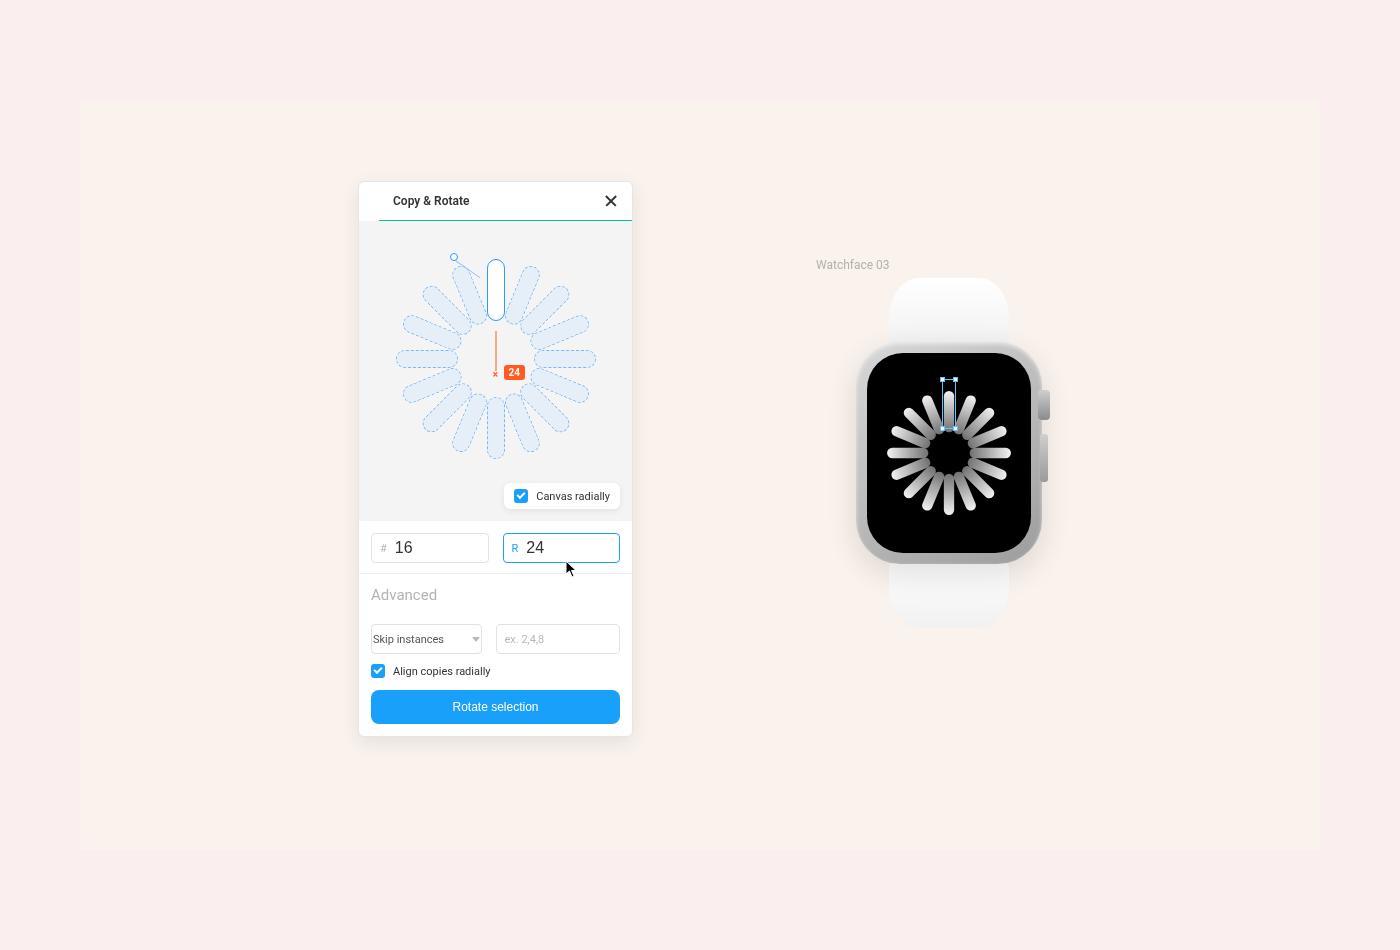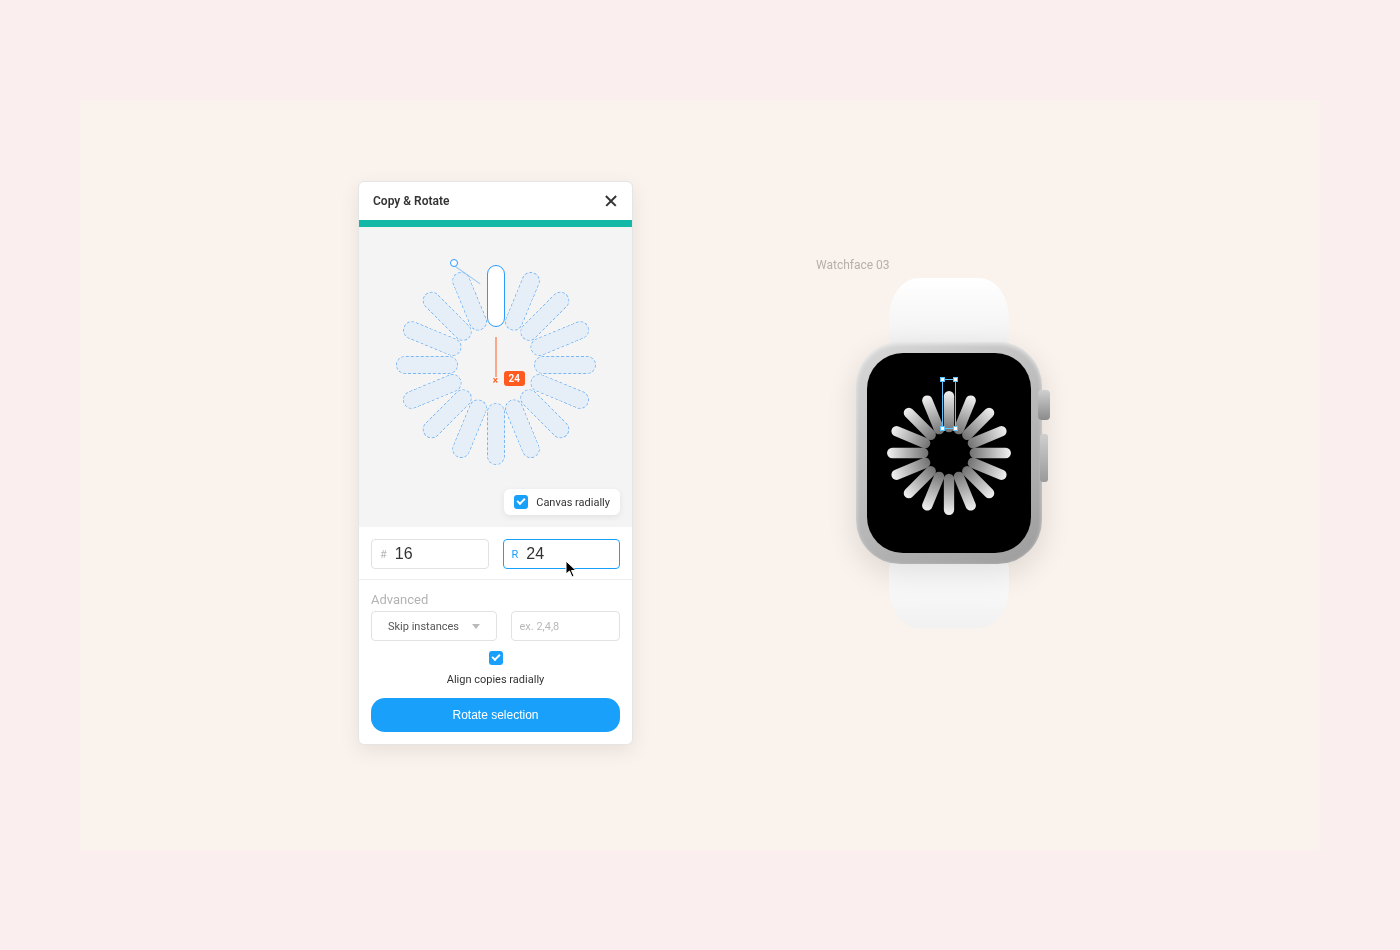--- a/index.html
+++ b/index.html
@@ -23,21 +23,22 @@
     width: 275px;
     background: #ffffff;
     border: 1px solid #e5e5e5;
     border-radius: 6px;
     box-shadow: 0 6px 20px rgba(0,0,0,0.08);
     overflow: hidden;
   }
   .panel-header {
     display: flex; align-items: center; justify-content: space-between;
     padding: 12px 14px;
-    border-bottom: 7px solid #14b8a6;
+    border-bottom: 1px solid #14b8a6;
+    margin-left: 20px;
   }
   .panel-title { font-size: 12px; font-weight: 600; color: #333; }
   .close-x {
     width: 14px; height: 14px; display:block;
     cursor: pointer;
   }
   .close-x::before, .close-x::after {
     content:""; position:absolute; width:14px; height:1.5px; background:#333; transform-origin:center;
   }
   .close-x { position: relative; }
@@ -125,34 +126,34 @@
     height:30px; padding:0 8px;
   }
   .field.focus { border-color:#18a0fb; }
   .field .prefix { font-size:11px; color:#b8b8b8; margin-right:8px; }
   .field.focus .prefix { color:#18a0fb; }
   .field input {
     border:none; outline:none; font-size:16px; color:#333; width:100%;
     background:transparent;
   }
   .hr { height:1px; background:#eeeeee; margin: 4px -12px 12px -12px; }
-  .section-label { font-size:13px; color:#b3b3b3; margin-bottom:4px; }
+  .section-label { font-size:15px; color:#b3b3b3; margin-bottom:20px; }
   .dropdown {
     flex:1; border:1px solid #e2e2e2; border-radius:4px; height:30px;
     display:flex; align-items:center; justify-content:space-between;
-    padding:0 16px; font-size:11px; color:#555;
+    padding:0 1px; font-size:11px; color:#555;
   }
   .chev { width:0; height:0; border-left:4px solid transparent; border-right:4px solid transparent; border-top:5px solid #bababa; }
   .placeholder-input {
     flex:1; border:1px solid #e2e2e2; border-radius:4px; height:30px;
     padding:0 8px; font-size:11px; color:#b8b8b8; display:flex; align-items:center;
   }
-  .check-row { display:flex; align-items:center; gap:8px; font-size:11px; color:#333; margin:6px 0 12px 0;flex-direction:column;}
+  .check-row { display:flex; align-items:center; gap:8px; font-size:11px; color:#333; margin:6px 0 12px 0;}
   .primary-btn {
-    width:100%; height:34px; border:none; border-radius:14px;
+    width:100%; height:34px; border:none; border-radius:8px;
     background:#18a0fb; color:#fff; font-size:12px; font-weight:500;
     cursor:pointer;
   }
 
   
   .cursor {
     position:absolute; left:565px; top:560px;
     width:0;height:0; z-index:20;
   }
   .cursor svg { display:block; }

